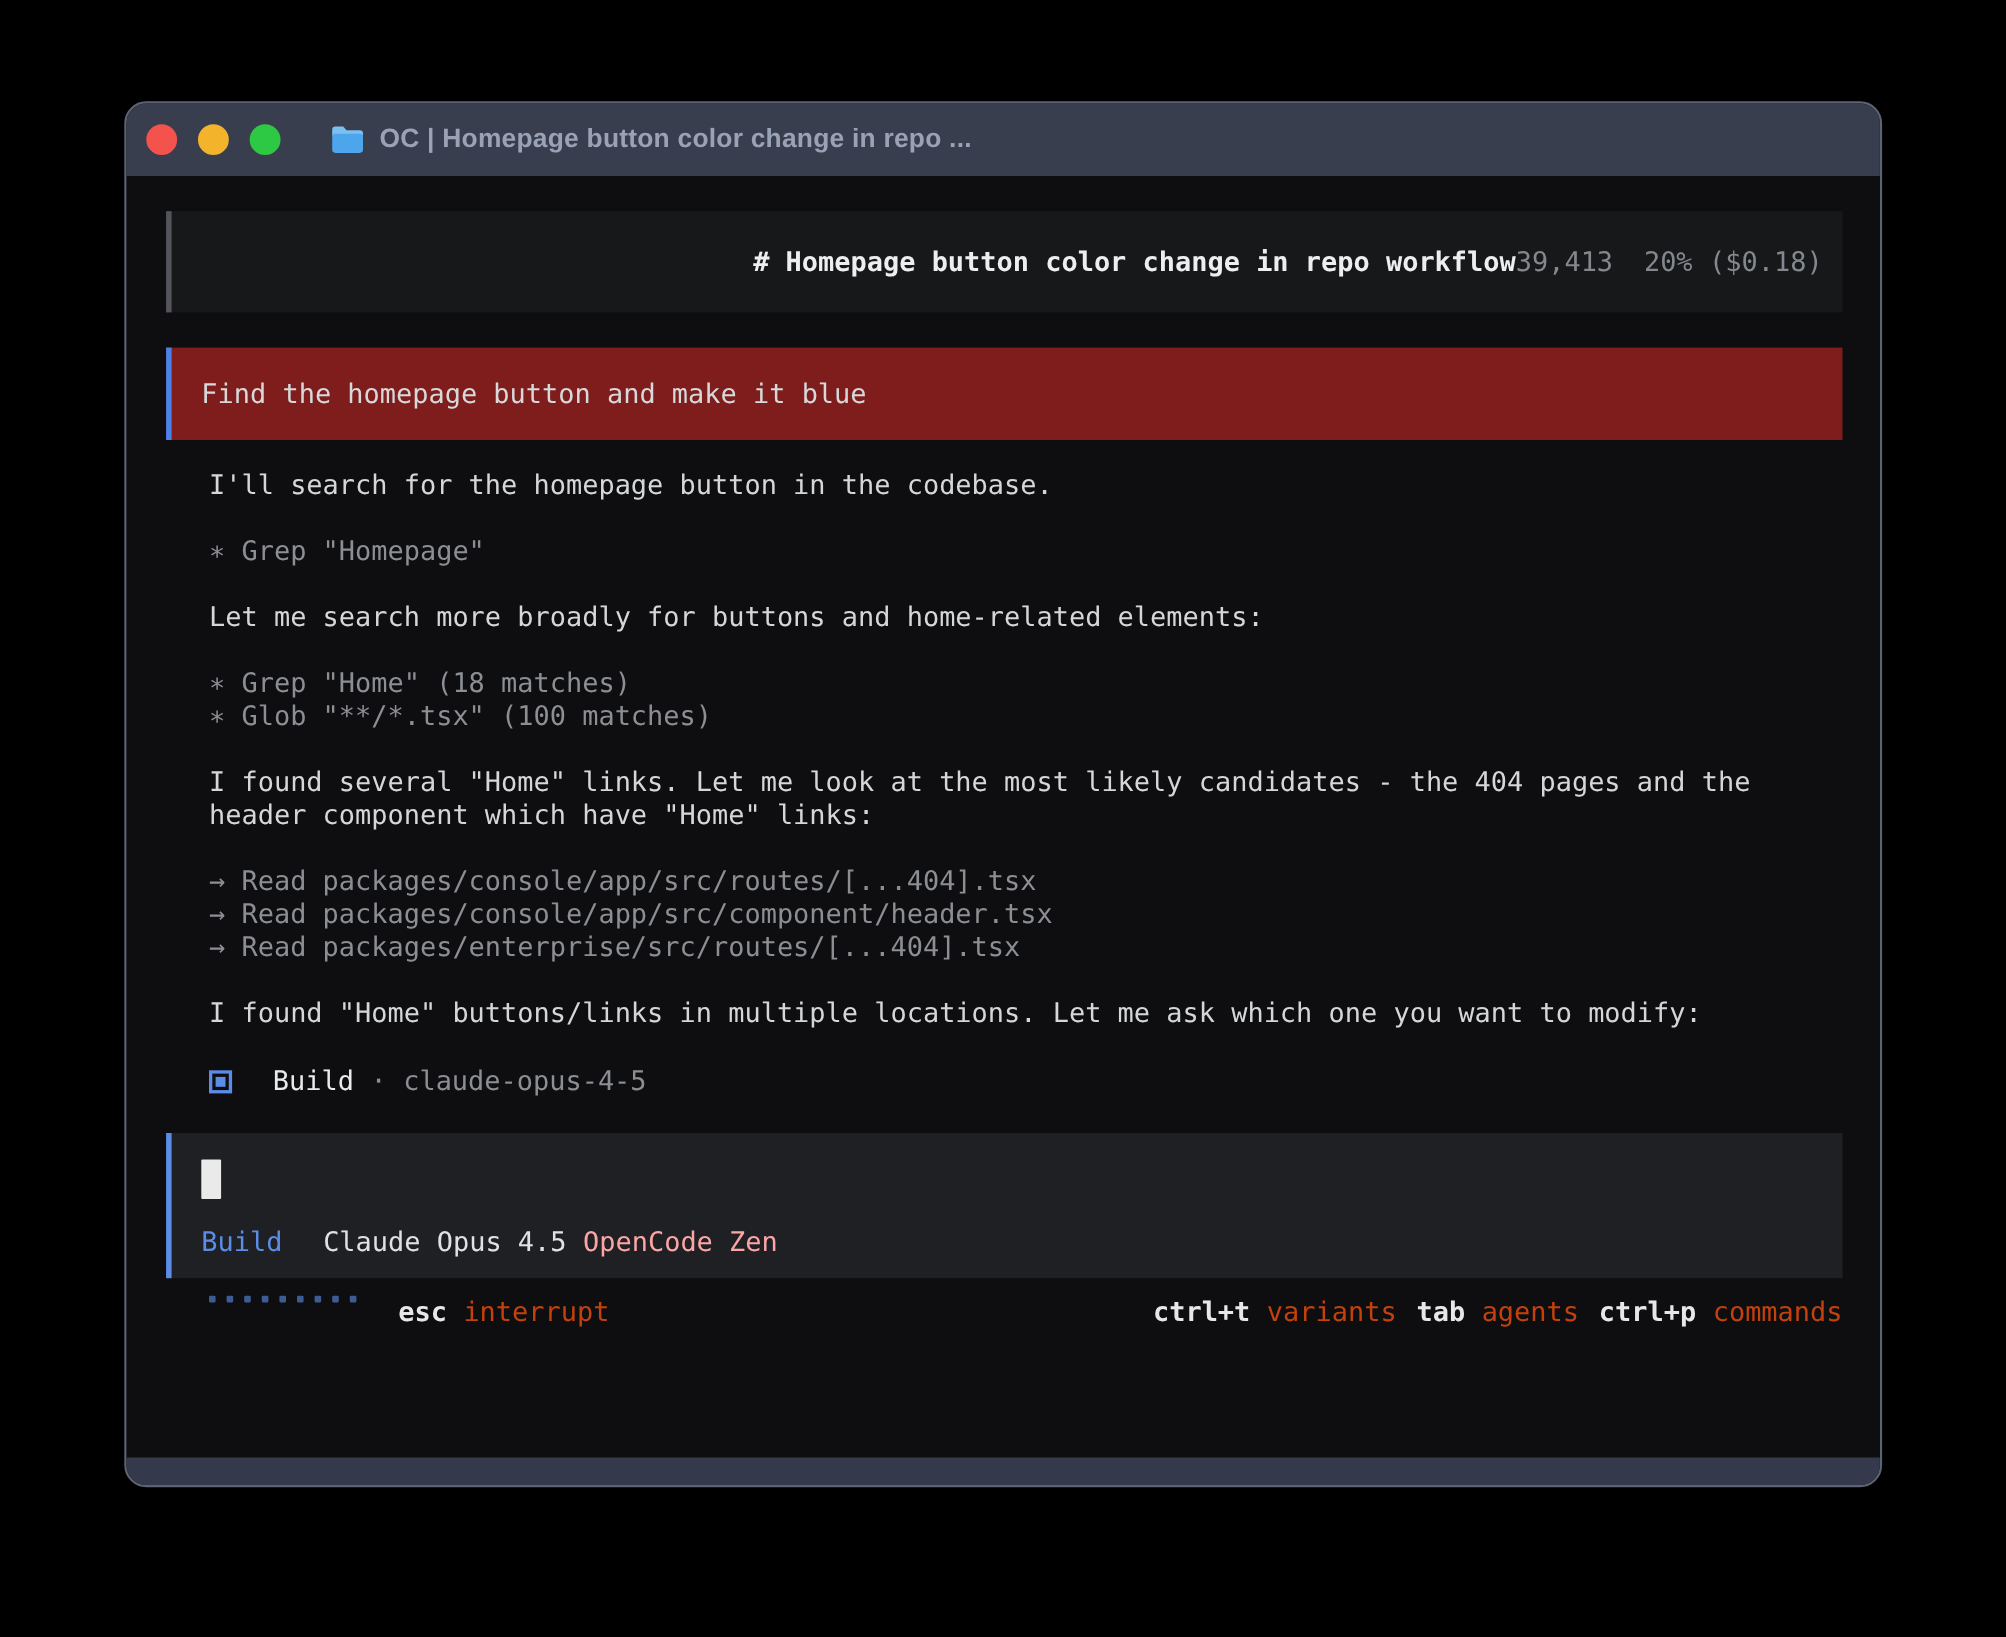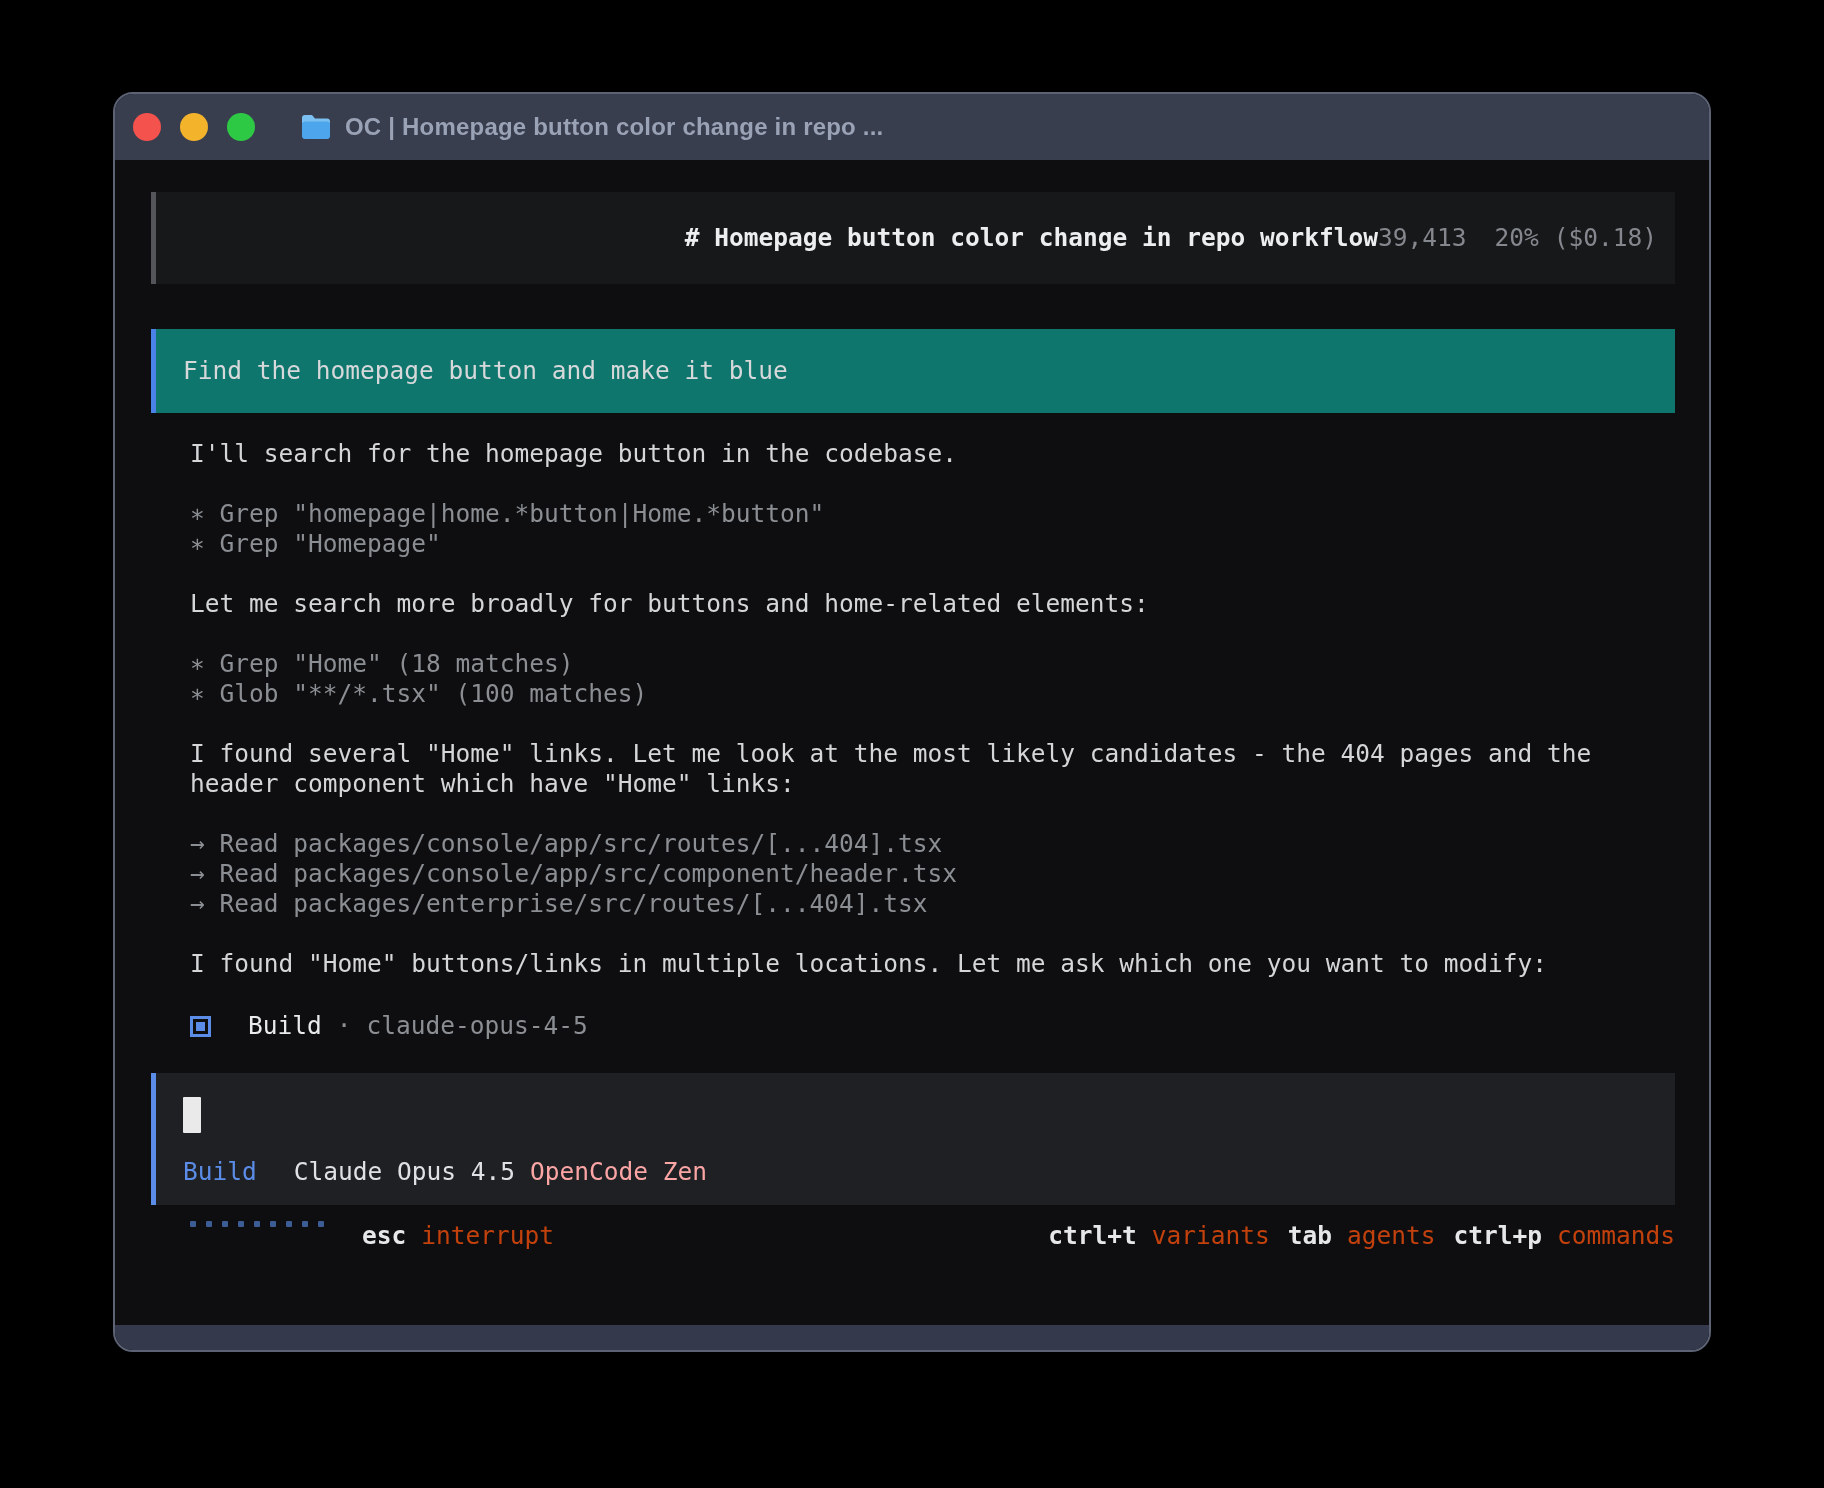--- a/index.html
+++ b/index.html
@@ -61,23 +61,23 @@
     align-items: center;
     padding: 0 18px 0 34px;
     text-align: right;
   }
   .session-title { font-weight: bold; color: #eceef0; flex: 1 1 auto; white-space: nowrap; }
   .session-stats { color: #84878d; white-space: nowrap; display: flex; }
   .stat-pct  { margin-left: 28px; }
   .stat-cost { margin-left: 15px; }
 
   .user-msg {
-    margin-top: 45px;
+    margin-top: 32px;
     height: 84px;
-    background: #0f766e;
+    background: #7f1d1d;
     border-left: 5px solid #4b82e8;
     display: flex;
     align-items: center;
     padding: 0 18px 0 27px;
     color: #d6d8da;
     white-space: nowrap;
   }
 
   .transcript { margin-top: 26px; padding-left: 39px; }
   .para { margin-bottom: 30px; }
@@ -168,21 +168,20 @@
 
     <div class="user-msg">
       <span>Find the homepage button and make it blue</span>
     </div>
 
     <div class="transcript">
       <div class="para">
         <div class="line normal">I'll search for the homepage button in the codebase.</div>
       </div>
       <div class="para">
-        <div class="line dim">∗ Grep "homepage|home.*button|Home.*button"</div>
         <div class="line dim">∗ Grep "Homepage"</div>
       </div>
       <div class="para">
         <div class="line normal">Let me search more broadly for buttons and home-related elements:</div>
       </div>
       <div class="para">
         <div class="line dim">∗ Grep "Home" (18 matches)</div>
         <div class="line dim">∗ Glob "**/*.tsx" (100 matches)</div>
       </div>
       <div class="para">

